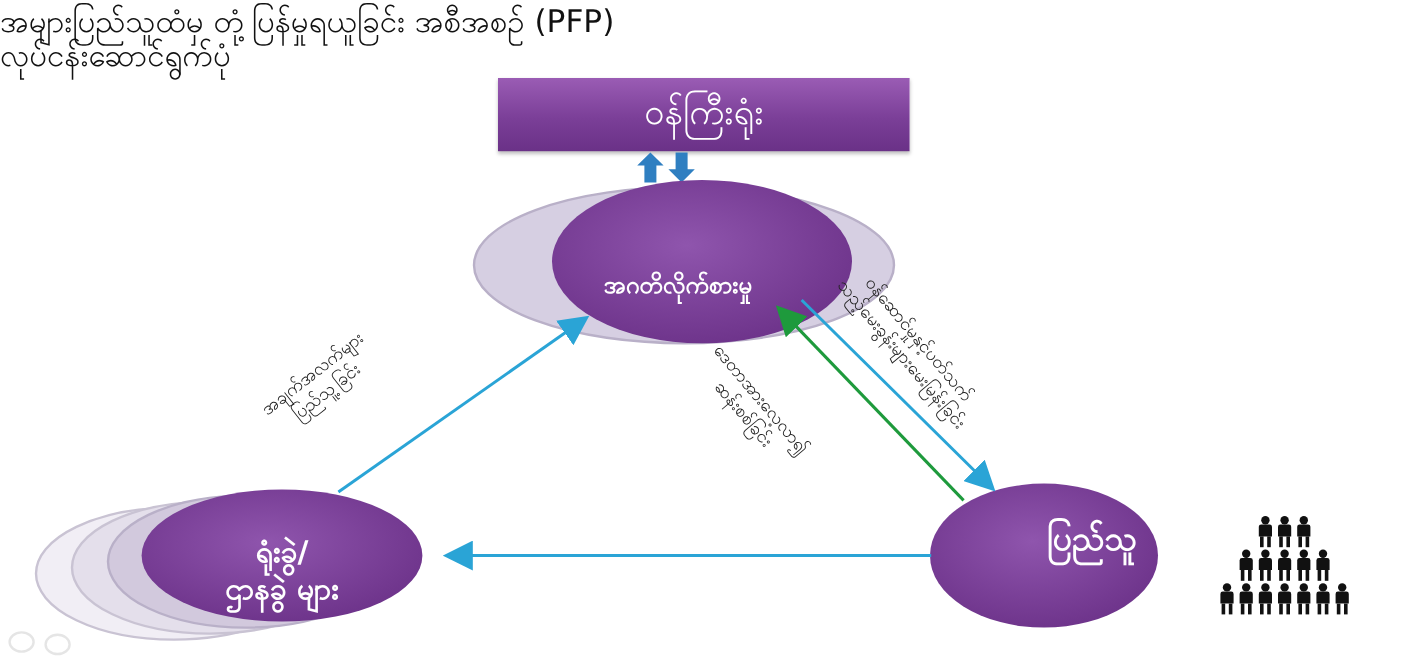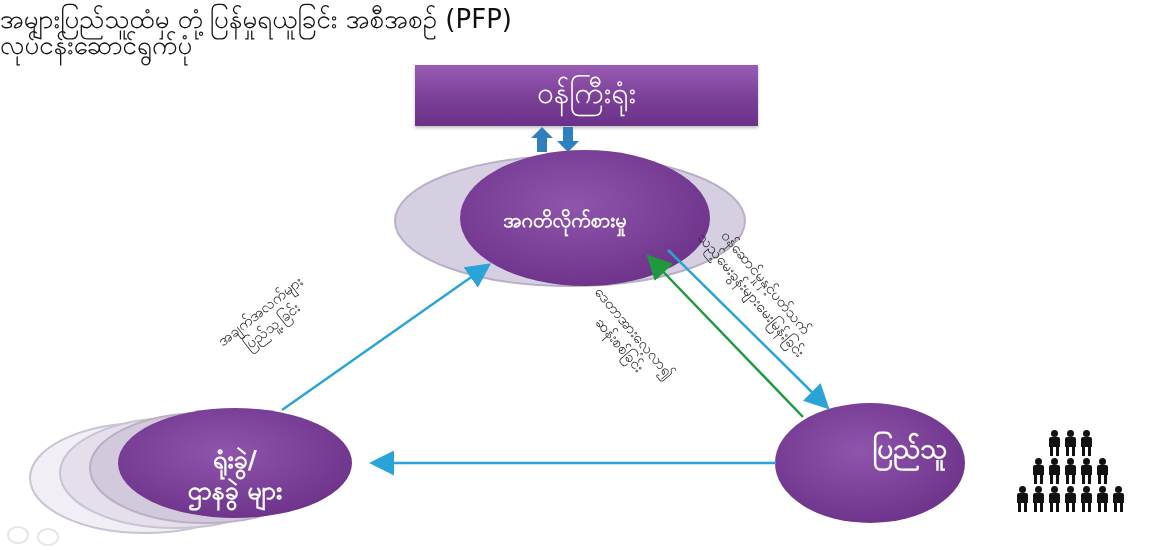--- a/index.html
+++ b/index.html
@@ -1,30 +1,30 @@
 <!DOCTYPE html>
 <html><head>
 <meta charset="utf-8">
 <style>
   html, body { margin:0; padding:0; background:#ffffff; }
   body { width:1170px; height:550px; position:relative; overflow:hidden;
          font-family:"DejaVu Sans", sans-serif; color:#111; }
   .title { position:absolute; left:0; width:1170px; text-align:left;
            font-size:26px; line-height:30px; color:#111; white-space:nowrap; }
   .t1 { top:4px; }
-  .t2 { top:32px;font-family:Liberation Mono, monospace; }
+  .t2 { top:32px; }
   .ministry { position:absolute; left:415px; top:65px; width:343px; height:61px;
               background:linear-gradient(#9a5cb4 0%, #7b3f98 55%, #6a3187 100%);
               box-shadow:0 2px 3px rgba(0,0,0,0.25);
               display:flex; align-items:center; justify-content:center;
               color:#fff; font-size:30px; font-weight:normal; }
   .svgwrap { position:absolute; left:0; top:0; }
   .node-label { position:absolute; color:#fff; font-weight:bold; text-align:center;
                 display:flex; align-items:center; justify-content:center; line-height:1.25; }
-  .stake { left:440px; top:175px; width:250px; height:90px; font-size:20px; }
+  .stake { left:440px; top:192px; width:250px; height:90px; font-size:20px; }
   .office { left:120px; top:440px; width:230px; height:70px; font-size:25px; }
   .public { left:790px; top:403px; width:240px; height:90px; font-size:28px; }
   .edge-label { position:absolute; font-size:15px; color:#222; white-space:nowrap;
                 line-height:19px; text-align:center; }
   .lbl-left { left:215px; top:300px; transform:rotate(-38deg); transform-origin:center; }
   .lbl-right-outer { left:680px; top:270px; transform:rotate(50deg); transform-origin:center; }
   .lbl-right-inner { left:570px; top:320px; transform:rotate(50deg); transform-origin:center; }
   .lbl-bottom { left:418px; top:478px; width:300px; }
   .people { position:absolute; left:1015px; top:430px; }
   .people-row { display:flex; justify-content:center; gap:2px; height:28px; }

